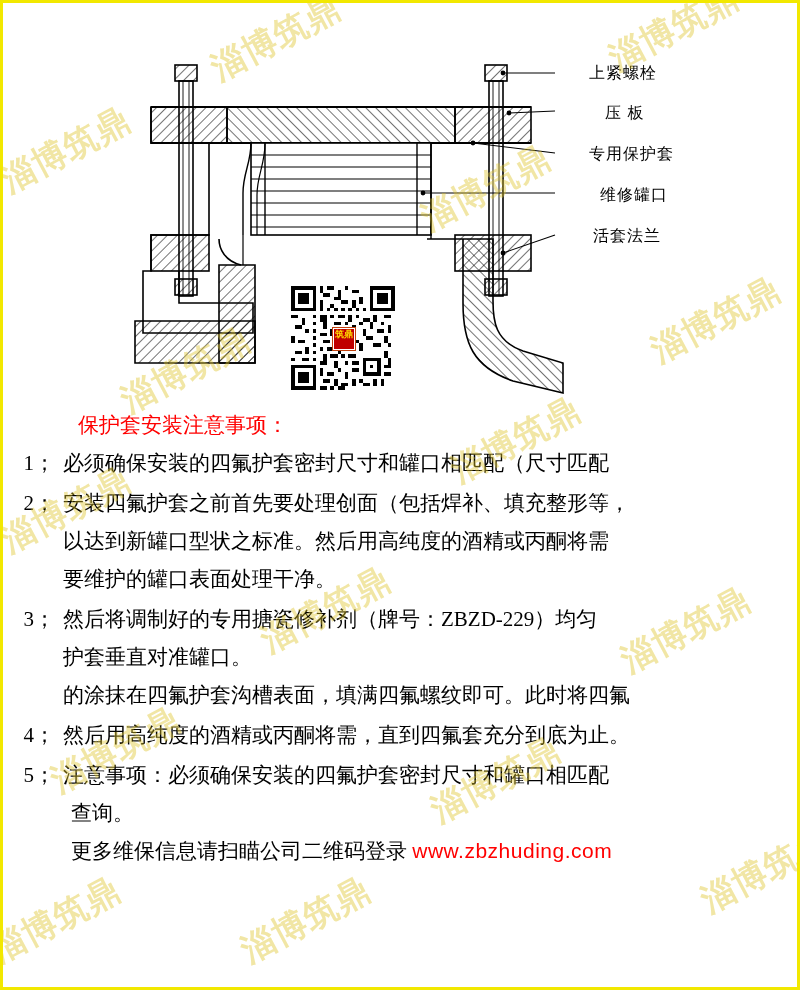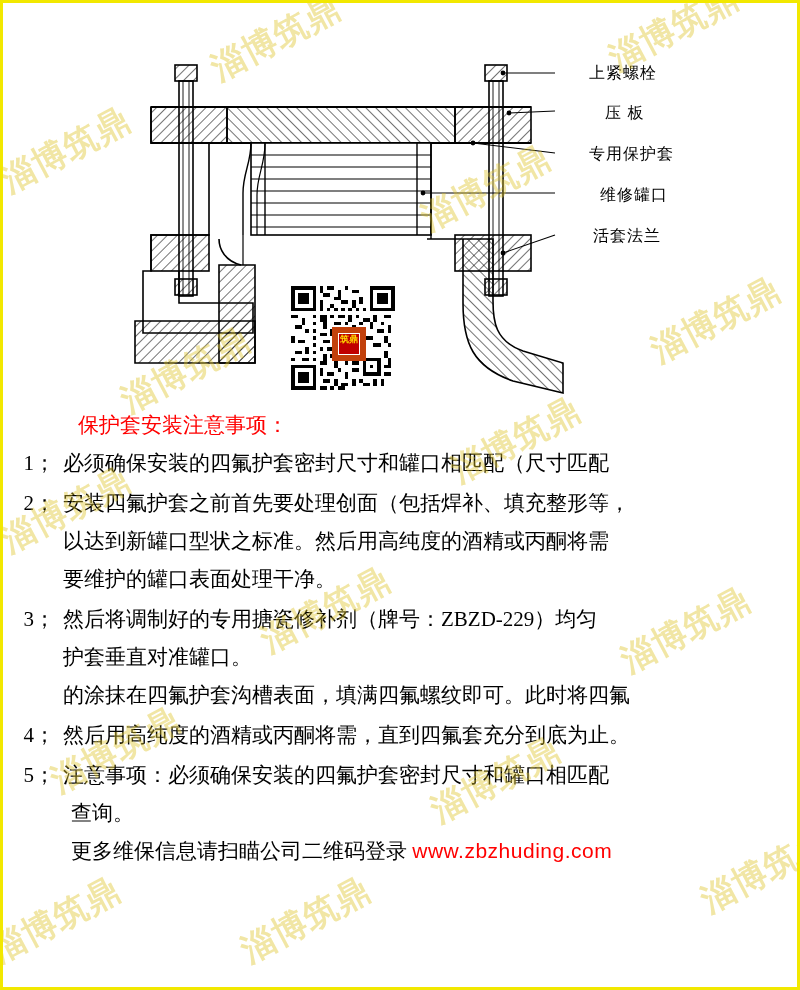--- a/index.html
+++ b/index.html
@@ -77,21 +77,21 @@
   .qr-wrap canvas, .qr-wrap svg { display: block; }
   .qr-center {
     position: absolute;
     left: 50%;
     top: 50%;
     width: 22px;
     height: 22px;
     margin-left: -11px;
     margin-top: -11px;
     background: #ffffff;
-    border: 6px solid #c2410c;
+    border: 1px solid #c2410c;
     display: flex;
     align-items: center;
     justify-content: center;
   }
   .qr-center-inner {
     width: 20px;
     height: 20px;
     background: #c00000;
     color: #ffdd00;
     font-size: 9px;

